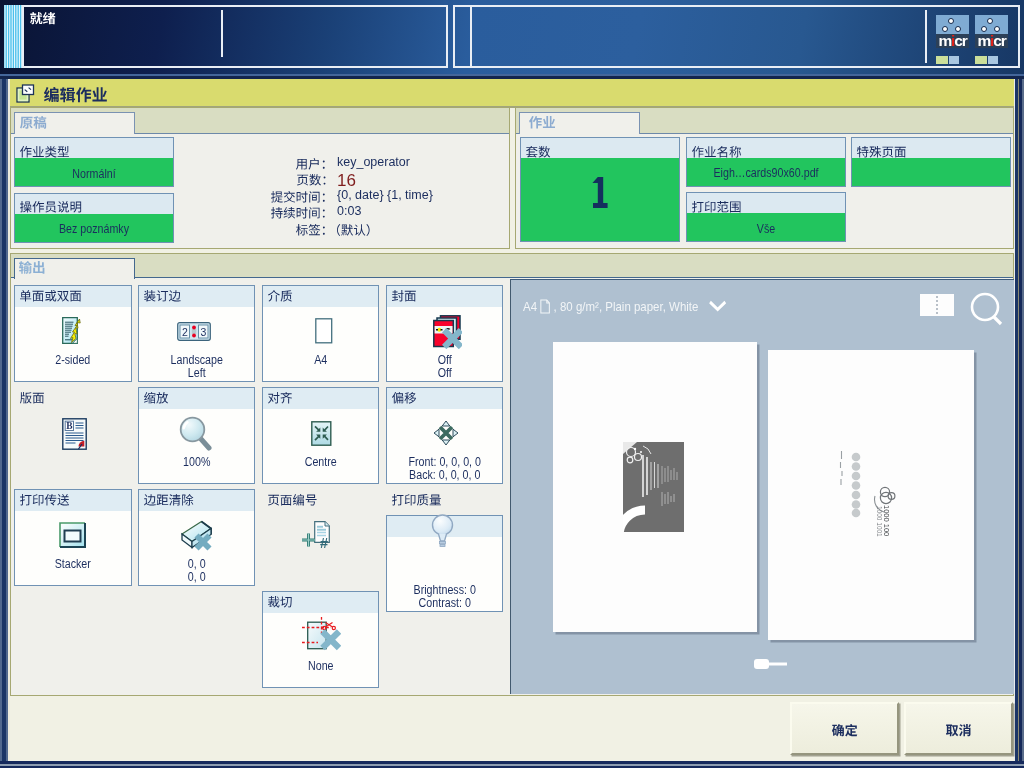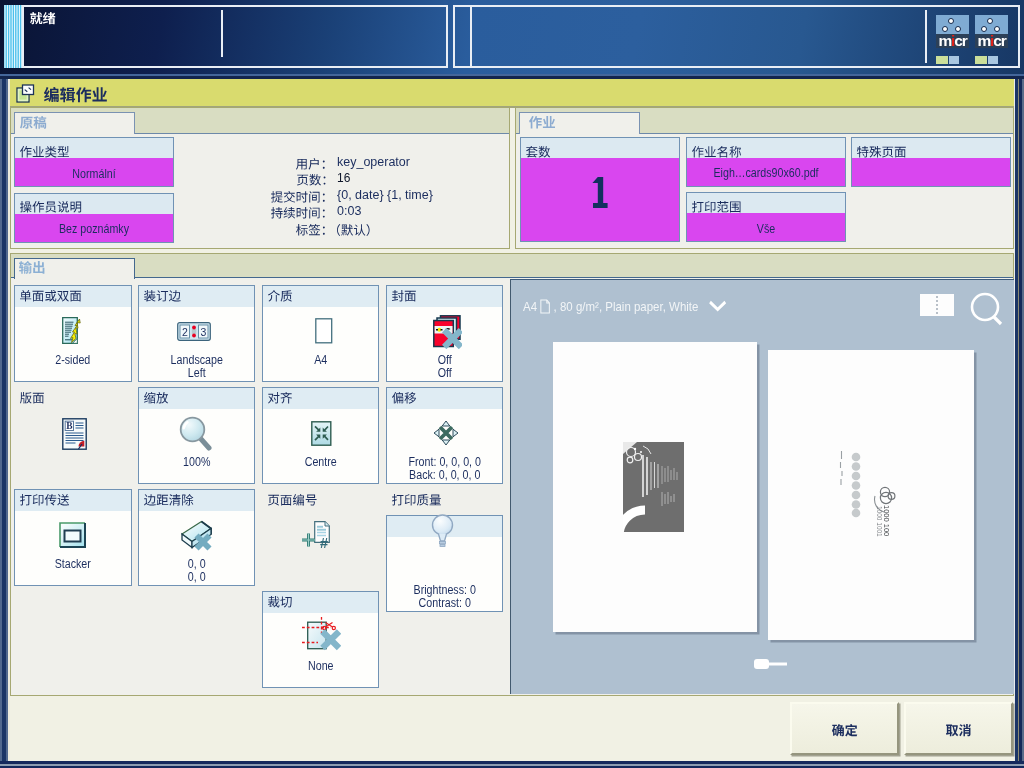--- a/index.html
+++ b/index.html
@@ -24,21 +24,21 @@
 #frame-left{left:0;top:79px;width:10px;height:689px;background:linear-gradient(90deg,#51688e 0 2.3px,#1b3566 2.3px 6.2px,#51688e 6.2px 7.7px,#ececdf 7.7px 10px)}
 #frame-right{left:1014px;top:79px;width:10px;height:689px;background:linear-gradient(90deg,#e8ecee 0 1.3px,#1b3566 1.3px 4px,#8a8a74 4px 5.5px,#16295a 5.5px 8.5px,#5a6c8a 8.5px 10px)}
 #frame-bot{left:0;top:761px;width:1024px;height:7px;background:linear-gradient(180deg,#15295c 0 2.8px,#8c9cb0 2.8px 5px,#15295c 5px 7px)}
 #titlebar{left:10px;top:79px;width:1004px;height:27px;background:#d9db6e}
 #trim{left:10px;top:106px;width:1004px;height:1.5px;background:#a2a57c}
 
 .panel{position:absolute;border:1px solid #a6a872;background:#f0f0eb}
 .pstrip{position:absolute;left:0;top:0;width:100%;background:#d9ddc2;border-bottom:1.5px solid #6d89a9}
 .ptab{position:absolute;background:#f0f0eb}
 
-.fbtn{position:absolute;border:1.5px solid #7092b4;background:#d946ef}
+.fbtn{position:absolute;border:1.5px solid #7092b4;background:#22c55e}
 .fbtn .hd{position:absolute;left:0;top:0;width:100%;height:20px;background:#dce9f1}
 .fbtn .vl{position:absolute;left:0;width:100%;text-align:center;color:#1b2d5e;font-size:12px;line-height:13px;transform:scaleX(.89);transform-origin:50% 0}
 
 .tile{position:absolute;border:1px solid #7092b4;background:#fefefc;width:117.5px;height:96.5px}
 .tile .hd{position:absolute;left:0;top:0;width:100%;height:20.5px;background:#dfecf3}
 .tile .vl{position:absolute;left:0;width:100%;text-align:center;color:#1b2d5e;font-size:12px;line-height:13px;white-space:nowrap;transform:scaleX(.89);transform-origin:50% 0}
 .ticon{position:absolute}
 
 #preview{left:509.5px;top:278.5px;width:504.5px;height:415px;background:#afc0d0;border-left:1.5px solid #42596e;border-top:1.5px solid #3c5a7a}
 #prevtext{position:absolute;left:13px;top:20px;color:#f2f5f7;font-size:13.5px;transform:scaleX(.85);transform-origin:0 0;white-space:nowrap}
@@ -117,21 +117,21 @@
 <svg style="position:absolute;left:19.5px;top:201.0px;overflow:visible;" width="63" height="13" viewBox="0.46 -10.50 63 13">
       <path fill="#1b2d5e" d="M6.6 -9.3H9.5V-8H6.6ZM5.8 -10V-7.2H10.3V-10ZM5.2 -6H6.9V-4.6H5.2ZM9.1 -6H10.8V-4.6H9.1ZM2 -10.5V-8H0.6V-7.1H2V-4.4C1.4 -4.2 0.9 -4 0.5 -3.9L0.7 -3L2 -3.4V-0.1C2 0.1 2 0.1 1.8 0.1C1.7 0.1 1.3 0.1 0.9 0.1C1 0.3 1.1 0.7 1.2 0.9C1.8 0.9 2.2 0.9 2.5 0.8C2.8 0.6 2.9 0.4 2.9 -0.1V-3.8L4.1 -4.2L4 -5.1L2.9 -4.7V-7.1H4V-8H2.9V-10.5ZM7.6 -3.9V-2.9H4.3V-2.1H7C6.1 -1.2 4.8 -0.4 3.5 -0C3.7 0.2 3.9 0.5 4 0.7C5.3 0.3 6.7 -0.6 7.6 -1.6V1H8.5V-1.7C9.2 -0.7 10.4 0.2 11.5 0.6C11.6 0.4 11.9 0.1 12.1 -0.1C11 -0.5 9.8 -1.3 9 -2.1H11.9V-2.9H8.5V-3.9H11.6V-6.7H8.4V-3.9H7.7V-6.7H4.5V-3.9ZM19.1 -10.4C18.4 -8.5 17.4 -6.7 16.3 -5.5C16.5 -5.4 16.9 -5.1 17 -4.9C17.7 -5.6 18.3 -6.5 18.8 -7.5H19.7V1H20.6V-2.1H24.4V-2.9H20.6V-4.8H24.2V-5.7H20.6V-7.5H24.5V-8.4H19.3C19.5 -9 19.8 -9.5 20 -10.1ZM16.1 -10.5C15.4 -8.6 14.2 -6.7 12.9 -5.5C13.1 -5.2 13.4 -4.7 13.5 -4.5C13.9 -5 14.3 -5.5 14.7 -6V1H15.7V-7.5C16.2 -8.3 16.6 -9.3 17 -10.2ZM28.4 -9.1H34.2V-7.7H28.4ZM27.4 -9.9V-6.9H35.2V-9.9ZM30.7 -4.1V-2.9C30.7 -2 30.3 -0.6 25.8 0.3C26 0.5 26.3 0.8 26.4 1.1C31.1 0 31.7 -1.6 31.7 -2.9V-4.1ZM31.6 -0.8C33.1 -0.3 35.2 0.5 36.2 1.1L36.7 0.2C35.6 -0.3 33.6 -1 32.1 -1.5ZM26.9 -5.8V-1.2H27.9V-4.9H34.7V-1.2H35.7V-5.8ZM38.9 -9.7C39.6 -9.1 40.4 -8.2 40.8 -7.6L41.5 -8.3C41.1 -8.8 40.2 -9.7 39.5 -10.2ZM43.2 -7.1H47.5V-4.9H43.2ZM39.7 0.5C39.9 0.3 40.2 -0 42.6 -1.7C42.5 -1.9 42.3 -2.3 42.2 -2.6L40.8 -1.6V-6.6H38.1V-5.7H39.9V-1.5C39.9 -0.9 39.4 -0.5 39.1 -0.3C39.3 -0.1 39.6 0.3 39.7 0.5ZM42.3 -8V-4H43.9C43.7 -2 43.3 -0.5 41.2 0.3C41.4 0.5 41.7 0.8 41.8 1C44.1 0.1 44.6 -1.6 44.8 -4H46V-0.4C46 0.6 46.2 0.8 47.1 0.8C47.3 0.8 48.2 0.8 48.4 0.8C49.1 0.8 49.4 0.4 49.5 -1.2C49.2 -1.3 48.8 -1.4 48.6 -1.6C48.6 -0.2 48.6 -0.1 48.3 -0.1C48.1 -0.1 47.4 -0.1 47.2 -0.1C46.9 -0.1 46.9 -0.1 46.9 -0.4V-4H48.4V-8H47.1C47.5 -8.7 47.8 -9.5 48.1 -10.2L47.2 -10.5C46.9 -9.7 46.5 -8.7 46.1 -8H44L44.8 -8.3C44.6 -8.9 44.1 -9.8 43.6 -10.5L42.8 -10.1C43.3 -9.5 43.8 -8.6 44 -8ZM54.2 -5.6V-3.2H51.9V-5.6ZM54.2 -6.5H51.9V-8.9H54.2ZM51 -9.7V-1.1H51.9V-2.3H55.1V-9.7ZM60.7 -9.1V-6.9H57.2V-9.1ZM56.3 -10V-5.5C56.3 -3.6 56 -1.2 53.9 0.4C54.1 0.6 54.5 0.9 54.6 1.1C56 -0 56.7 -1.5 57 -3H60.7V-0.2C60.7 -0 60.6 0.1 60.4 0.1C60.1 0.1 59.4 0.1 58.5 0.1C58.7 0.3 58.9 0.7 58.9 1C60 1 60.6 1 61.1 0.8C61.5 0.7 61.6 0.4 61.6 -0.2V-10ZM60.7 -6.1V-3.9H57.1C57.2 -4.4 57.2 -5 57.2 -5.5V-6.1Z"></path>
     </svg>
 <svg style="position:absolute;left:296.3px;top:157.5px;overflow:visible;" width="30" height="13" viewBox="0.40 -10.56 30 13">
       <path fill="#1b2d5e" d="M1.9 -9.6V-5.1C1.9 -3.3 1.8 -1.1 0.4 0.5C0.6 0.6 1 0.9 1.1 1.1C2.1 0 2.5 -1.4 2.7 -2.8H5.8V0.9H6.8V-2.8H10.2V-0.3C10.2 -0.1 10.1 0 9.8 0C9.6 0.1 8.7 0.1 7.9 0C8 0.3 8.1 0.7 8.2 0.9C9.4 0.9 10.1 0.9 10.5 0.8C10.9 0.6 11.1 0.3 11.1 -0.3V-9.6ZM2.8 -8.7H5.8V-6.7H2.8ZM10.2 -8.7V-6.7H6.8V-8.7ZM2.8 -5.8H5.8V-3.7H2.8C2.8 -4.2 2.8 -4.7 2.8 -5.1ZM10.2 -5.8V-3.7H6.8V-5.8ZM15.6 -7.7H22.1V-5.2H15.6L15.6 -5.8ZM18 -10.3C18.3 -9.8 18.5 -9.1 18.7 -8.6H14.6V-5.8C14.6 -4 14.4 -1.4 12.9 0.5C13.2 0.6 13.6 0.9 13.7 1.1C15 -0.4 15.4 -2.5 15.5 -4.3H22.1V-3.5H23.1V-8.6H19.1L19.7 -8.7C19.5 -9.2 19.2 -10 18.9 -10.6ZM28.1 -6.1C28.6 -6.1 29.1 -6.4 29.1 -7C29.1 -7.6 28.6 -8 28.1 -8C27.6 -8 27.2 -7.6 27.2 -7C27.2 -6.4 27.6 -6.1 28.1 -6.1ZM28.1 0.1C28.6 0.1 29.1 -0.3 29.1 -0.9C29.1 -1.5 28.6 -1.8 28.1 -1.8C27.6 -1.8 27.2 -1.5 27.2 -0.9C27.2 -0.3 27.6 0.1 28.1 0.1Z"></path>
     </svg>
 <div class="abs" style="left:337px;top:154.8px;font-size:12.5px;color:#1b2d5e;white-space:pre">key_operator</div>
 <svg style="position:absolute;left:296.6px;top:174.0px;overflow:visible;" width="30" height="13" viewBox="0.62 -10.51 30 13">
       <path fill="#1b2d5e" d="M5.8 -5.8V-3.5C5.8 -2.2 5.3 -0.7 0.6 0.2C0.8 0.4 1.1 0.8 1.2 1C6.1 -0.1 6.8 -1.8 6.8 -3.5V-5.8ZM6.8 -1.4C8.3 -0.7 10.2 0.3 11.1 1L11.7 0.3C10.7 -0.4 8.8 -1.4 7.4 -2ZM2.1 -7.4V-1.6H3.1V-6.6H9.5V-1.6H10.5V-7.4H6C6.2 -7.9 6.5 -8.4 6.7 -8.9H11.7V-9.8H0.9V-8.9H5.6C5.5 -8.5 5.2 -7.9 5 -7.4ZM18 -10.3C17.8 -9.8 17.4 -9 17.1 -8.6L17.7 -8.3C18 -8.7 18.5 -9.3 18.8 -9.9ZM13.6 -9.9C13.9 -9.4 14.3 -8.7 14.4 -8.3L15.1 -8.6C15 -9 14.6 -9.7 14.3 -10.2ZM17.6 -3.2C17.3 -2.6 16.9 -2.1 16.5 -1.6C16 -1.8 15.5 -2.1 15 -2.2C15.2 -2.6 15.4 -2.9 15.6 -3.2ZM13.9 -1.9C14.5 -1.7 15.2 -1.4 15.8 -1C15 -0.5 14 -0.1 13 0.2C13.2 0.4 13.4 0.7 13.5 0.9C14.6 0.6 15.7 0.1 16.6 -0.6C17 -0.4 17.4 -0.1 17.6 0.1L18.2 -0.5C18 -0.7 17.6 -1 17.2 -1.2C17.9 -1.9 18.4 -2.8 18.7 -3.9L18.2 -4.1L18 -4H16L16.2 -4.7L15.4 -4.8C15.3 -4.6 15.2 -4.3 15.1 -4H13.4V-3.2H14.7C14.4 -2.8 14.1 -2.3 13.9 -1.9ZM15.7 -10.5V-8.2H13.1V-7.4H15.4C14.8 -6.6 13.9 -5.8 13 -5.4C13.2 -5.3 13.4 -4.9 13.5 -4.7C14.3 -5.1 15.1 -5.8 15.7 -6.6V-5.1H16.6V-6.8C17.2 -6.3 17.9 -5.7 18.3 -5.4L18.8 -6.1C18.5 -6.3 17.4 -7 16.8 -7.4H19.1V-8.2H16.6V-10.5ZM20.4 -10.4C20.1 -8.2 19.5 -6.1 18.5 -4.8C18.7 -4.7 19.1 -4.4 19.2 -4.2C19.6 -4.7 19.8 -5.2 20.1 -5.8C20.4 -4.6 20.7 -3.5 21.2 -2.5C20.5 -1.3 19.5 -0.4 18.1 0.3C18.3 0.5 18.6 0.8 18.7 1C19.9 0.4 20.9 -0.5 21.6 -1.6C22.3 -0.6 23 0.3 24 0.9C24.2 0.7 24.4 0.3 24.6 0.2C23.6 -0.4 22.8 -1.3 22.1 -2.5C22.8 -3.8 23.2 -5.3 23.5 -7.2H24.4V-8.1H20.8C21 -8.8 21.1 -9.5 21.2 -10.3ZM22.6 -7.2C22.4 -5.8 22.1 -4.5 21.7 -3.5C21.2 -4.6 20.8 -5.9 20.6 -7.2ZM28.1 -6.1C28.6 -6.1 29.1 -6.4 29.1 -7C29.1 -7.6 28.6 -8 28.1 -8C27.6 -8 27.2 -7.6 27.2 -7C27.2 -6.4 27.6 -6.1 28.1 -6.1ZM28.1 0.1C28.6 0.1 29.1 -0.3 29.1 -0.9C29.1 -1.5 28.6 -1.8 28.1 -1.8C27.6 -1.8 27.2 -1.5 27.2 -0.9C27.2 -0.3 27.6 0.1 28.1 0.1Z"></path>
     </svg>
-<div class="abs" style="left:337px;top:171.3px;font-size:12px;color:#0f172a;white-space:pre">16</div>
+<div class="abs" style="left:337px;top:171.3px;font-size:17px;color:#7f1d1d;white-space:pre">16</div>
 <svg style="position:absolute;left:271.3px;top:190.5px;overflow:visible;" width="55" height="13" viewBox="0.36 -10.61 55 13">
       <path fill="#1b2d5e" d="M6 -7.7H10.2V-6.7H6ZM6 -9.4H10.2V-8.4H6ZM5.1 -10.1V-6H11.1V-10.1ZM5.4 -3.7C5.2 -1.9 4.6 -0.5 3.5 0.4C3.7 0.6 4 0.9 4.2 1C4.9 0.4 5.4 -0.4 5.7 -1.3C6.5 0.5 7.8 0.8 9.7 0.8H11.9C11.9 0.6 12 0.2 12.1 -0C11.7 -0 10 -0 9.7 -0C9.3 -0 8.9 -0 8.5 -0.1V-2.1H11.1V-2.8H8.5V-4.3H11.7V-5.1H4.5V-4.3H7.6V-0.3C6.9 -0.7 6.4 -1.2 6 -2.3C6.1 -2.7 6.2 -3.1 6.2 -3.6ZM2.1 -10.5V-8H0.5V-7.1H2.1V-4.4C1.4 -4.2 0.8 -4 0.4 -3.9L0.6 -2.9L2.1 -3.4V-0.2C2.1 0 2 0.1 1.8 0.1C1.7 0.1 1.2 0.1 0.7 0.1C0.8 0.3 0.9 0.7 0.9 0.9C1.7 0.9 2.2 0.9 2.5 0.7C2.8 0.6 2.9 0.3 2.9 -0.2V-3.7L4.3 -4.2L4.2 -5L2.9 -4.6V-7.1H4.3V-8H2.9V-10.5ZM16.5 -7.5C15.7 -6.5 14.5 -5.5 13.4 -4.9C13.6 -4.8 13.9 -4.4 14.1 -4.2C15.2 -4.9 16.5 -6 17.4 -7.1ZM20.2 -6.9C21.4 -6.1 22.8 -5 23.4 -4.2L24.2 -4.8C23.5 -5.6 22.1 -6.7 21 -7.5ZM16.9 -5.3 16.1 -5C16.6 -3.8 17.2 -2.8 18.1 -1.9C16.8 -0.9 15.1 -0.2 13.1 0.2C13.3 0.4 13.6 0.8 13.7 1C15.7 0.5 17.4 -0.2 18.8 -1.3C20.1 -0.2 21.8 0.5 23.9 0.9C24 0.7 24.3 0.3 24.5 0.1C22.5 -0.3 20.8 -0.9 19.5 -1.9C20.4 -2.8 21.1 -3.8 21.6 -5.1L20.6 -5.3C20.2 -4.2 19.6 -3.2 18.8 -2.5C18 -3.3 17.3 -4.2 16.9 -5.3ZM17.7 -10.3C18 -9.8 18.4 -9.2 18.6 -8.8H13.3V-7.9H24.1V-8.8H19L19.5 -9C19.4 -9.4 18.9 -10.1 18.6 -10.6ZM30.9 -5.7C31.6 -4.7 32.4 -3.4 32.8 -2.6L33.7 -3.1C33.2 -3.8 32.4 -5.1 31.7 -6.1ZM29.1 -5V-2.2H26.9V-5ZM29.1 -5.9H26.9V-8.6H29.1ZM26 -9.5V-0.3H26.9V-1.3H29.9V-9.5ZM34.5 -10.4V-8H30.5V-7.1H34.5V-0.4C34.5 -0.2 34.5 -0.1 34.2 -0.1C33.9 -0.1 33 -0.1 32 -0.1C32.2 0.2 32.3 0.6 32.4 0.9C33.6 0.9 34.4 0.9 34.9 0.7C35.3 0.6 35.5 0.3 35.5 -0.4V-7.1H37V-8H35.5V-10.4ZM38.6 -7.7V1H39.6V-7.7ZM38.8 -9.9C39.4 -9.3 40 -8.6 40.3 -8.1L41.1 -8.6C40.8 -9.1 40.1 -9.8 39.5 -10.3ZM42.2 -3.7H45.2V-2H42.2ZM42.2 -6.1H45.2V-4.5H42.2ZM41.4 -6.9V-1.2H46.1V-6.9ZM41.9 -9.8V-8.9H48V-0.1C48 0 47.9 0.1 47.7 0.1C47.6 0.1 47.1 0.1 46.5 0.1C46.7 0.3 46.8 0.7 46.8 0.9C47.6 0.9 48.1 0.9 48.5 0.8C48.8 0.6 48.9 0.4 48.9 -0.1V-9.8ZM53.1 -6.1C53.6 -6.1 54.1 -6.4 54.1 -7C54.1 -7.6 53.6 -8 53.1 -8C52.6 -8 52.2 -7.6 52.2 -7C52.2 -6.4 52.6 -6.1 53.1 -6.1ZM53.1 0.1C53.6 0.1 54.1 -0.3 54.1 -0.9C54.1 -1.5 53.6 -1.8 53.1 -1.8C52.6 -1.8 52.2 -1.5 52.2 -0.9C52.2 -0.3 52.6 0.1 53.1 0.1Z"></path>
     </svg>
 <div class="abs" style="left:337px;top:187.8px;font-size:12.5px;color:#1b2d5e;white-space:pre">{0, date} {1, time}</div>
 <svg style="position:absolute;left:271.3px;top:207.0px;overflow:visible;" width="55" height="13" viewBox="0.35 -10.50 55 13">
       <path fill="#1b2d5e" d="M5.6 -2.6C6.1 -1.9 6.7 -0.9 7 -0.3L7.8 -0.8C7.5 -1.4 6.9 -2.3 6.3 -3ZM7.8 -10.4V-8.9H5.2V-8H7.8V-6.4H4.5V-5.6H9.5V-4.2H4.7V-3.3H9.5V-0.1C9.5 0 9.4 0.1 9.2 0.1C9.1 0.1 8.4 0.1 7.7 0.1C7.8 0.3 7.9 0.7 8 1C8.9 1 9.5 1 9.9 0.8C10.3 0.7 10.4 0.4 10.4 -0.1V-3.3H11.9V-4.2H10.4V-5.6H12V-6.4H8.7V-8H11.4V-8.9H8.7V-10.4ZM2.1 -10.5V-8H0.5V-7.1H2.1V-4.4C1.5 -4.2 0.8 -4 0.4 -3.9L0.6 -2.9L2.1 -3.4V-0.1C2.1 0.1 2.1 0.1 1.9 0.1C1.8 0.1 1.3 0.1 0.8 0.1C0.9 0.4 1 0.7 1 1C1.8 1 2.3 0.9 2.6 0.8C2.9 0.6 3 0.4 3 -0.1V-3.7L4.4 -4.2L4.2 -5L3 -4.7V-7.1H4.3V-8H3V-10.5ZM18.4 -5.7C19 -5.3 19.6 -4.9 20 -4.5L20.4 -5C20.1 -5.4 19.4 -5.8 18.9 -6.1ZM17.5 -4.5C18.1 -4.2 18.8 -3.7 19.1 -3.3L19.6 -3.8C19.2 -4.2 18.5 -4.7 18 -5ZM21.1 -1.3C22.1 -0.6 23.3 0.4 23.9 1L24.5 0.4C23.9 -0.2 22.7 -1.2 21.7 -1.8ZM13 -0.7 13.2 0.2C14.3 -0.2 15.7 -0.8 17 -1.3L16.9 -2.1C15.4 -1.6 14 -1 13 -0.7ZM17.5 -7.4V-6.6H23.1C23 -6.1 22.8 -5.5 22.6 -5.1L23.3 -4.9C23.6 -5.5 24 -6.5 24.2 -7.3L23.6 -7.5L23.5 -7.4H21.2V-8.5H23.6V-9.3H21.2V-10.5H20.2V-9.3H18V-8.5H20.2V-7.4ZM20.6 -6.1V-4.6C20.6 -4.2 20.6 -3.7 20.4 -3.1H17.2V-2.3H20.2C19.7 -1.4 18.8 -0.4 17 0.3C17.2 0.5 17.4 0.8 17.6 1C19.7 0.1 20.7 -1.1 21.1 -2.3H24.2V-3.1H21.4C21.5 -3.6 21.5 -4.1 21.5 -4.6V-6.1ZM13.3 -5.3C13.4 -5.4 13.7 -5.5 15.2 -5.6C14.7 -4.8 14.2 -4.2 14 -3.9C13.6 -3.5 13.3 -3.1 13.1 -3.1C13.2 -2.9 13.3 -2.5 13.3 -2.3C13.6 -2.5 14 -2.6 16.9 -3.4C16.9 -3.6 16.9 -3.9 16.9 -4.2L14.7 -3.6C15.6 -4.8 16.4 -6.1 17.1 -7.4L16.4 -7.9C16.2 -7.4 15.9 -6.9 15.7 -6.5L14.2 -6.3C14.9 -7.4 15.7 -8.8 16.2 -10.1L15.4 -10.5C14.9 -9 14 -7.3 13.7 -6.9C13.4 -6.5 13.2 -6.2 13 -6.1C13.1 -5.9 13.2 -5.5 13.3 -5.3ZM30.9 -5.7C31.6 -4.7 32.4 -3.4 32.8 -2.6L33.7 -3.1C33.2 -3.8 32.4 -5.1 31.7 -6.1ZM29.1 -5V-2.2H26.9V-5ZM29.1 -5.9H26.9V-8.6H29.1ZM26 -9.5V-0.3H26.9V-1.3H29.9V-9.5ZM34.5 -10.4V-8H30.5V-7.1H34.5V-0.4C34.5 -0.2 34.5 -0.1 34.2 -0.1C33.9 -0.1 33 -0.1 32 -0.1C32.2 0.2 32.3 0.6 32.4 0.9C33.6 0.9 34.4 0.9 34.9 0.7C35.3 0.6 35.5 0.3 35.5 -0.4V-7.1H37V-8H35.5V-10.4ZM38.6 -7.7V1H39.6V-7.7ZM38.8 -9.9C39.4 -9.3 40 -8.6 40.3 -8.1L41.1 -8.6C40.8 -9.1 40.1 -9.8 39.5 -10.3ZM42.2 -3.7H45.2V-2H42.2ZM42.2 -6.1H45.2V-4.5H42.2ZM41.4 -6.9V-1.2H46.1V-6.9ZM41.9 -9.8V-8.9H48V-0.1C48 0 47.9 0.1 47.7 0.1C47.6 0.1 47.1 0.1 46.5 0.1C46.7 0.3 46.8 0.7 46.8 0.9C47.6 0.9 48.1 0.9 48.5 0.8C48.8 0.6 48.9 0.4 48.9 -0.1V-9.8ZM53.1 -6.1C53.6 -6.1 54.1 -6.4 54.1 -7C54.1 -7.6 53.6 -8 53.1 -8C52.6 -8 52.2 -7.6 52.2 -7C52.2 -6.4 52.6 -6.1 53.1 -6.1ZM53.1 0.1C53.6 0.1 54.1 -0.3 54.1 -0.9C54.1 -1.5 53.6 -1.8 53.1 -1.8C52.6 -1.8 52.2 -1.5 52.2 -0.9C52.2 -0.3 52.6 0.1 53.1 0.1Z"></path>
     </svg>
 <div class="abs" style="left:337px;top:204.3px;font-size:12.5px;color:#1b2d5e;white-space:pre">0:03</div>
 <svg style="position:absolute;left:296.2px;top:223.5px;overflow:visible;" width="30" height="13" viewBox="0.30 -10.56 30 13">
       <path fill="#1b2d5e" d="M5.8 -9.6V-8.7H11.3V-9.6ZM9.7 -4.1C10.3 -2.8 10.9 -1.2 11.1 -0.2L12 -0.5C11.8 -1.5 11.2 -3.1 10.5 -4.3ZM6.1 -4.3C5.8 -3 5.2 -1.6 4.5 -0.7C4.8 -0.6 5.1 -0.4 5.3 -0.2C6 -1.2 6.6 -2.6 7 -4.1ZM5.3 -6.6V-5.7H8V-0.2C8 -0.1 7.9 -0 7.7 0C7.6 0 7 0 6.3 -0C6.4 0.3 6.6 0.7 6.6 1C7.5 1 8.1 0.9 8.4 0.8C8.8 0.6 8.9 0.3 8.9 -0.2V-5.7H12V-6.6ZM2.5 -10.5V-7.9H0.6V-7H2.3C1.9 -5.4 1.1 -3.6 0.3 -2.7C0.5 -2.5 0.7 -2.1 0.8 -1.8C1.5 -2.6 2.1 -3.9 2.5 -5.3V1H3.5V-5.6C3.9 -4.9 4.4 -4.2 4.6 -3.8L5.2 -4.5C4.9 -4.9 3.8 -6.2 3.5 -6.6V-7H5.1V-7.9H3.5V-10.5ZM17.8 -3.5C18.2 -2.7 18.7 -1.6 18.9 -0.9L19.7 -1.3C19.5 -1.9 19 -3 18.6 -3.8ZM14.7 -3.2C15.2 -2.4 15.8 -1.4 16.1 -0.7L16.9 -1.1C16.6 -1.7 16 -2.7 15.4 -3.5ZM21.3 -5H16.2V-4.2H21.3ZM19.7 -10.6C19.4 -9.7 18.8 -8.8 18.1 -8.2C18.2 -8.1 18.5 -8 18.6 -7.9C17.4 -6.4 15.1 -5.2 12.9 -4.6C13.2 -4.4 13.4 -4.1 13.5 -3.9C14.4 -4.2 15.3 -4.6 16.2 -5C17.1 -5.6 18 -6.2 18.8 -6.8C20.1 -5.6 22.2 -4.5 24 -4C24.1 -4.2 24.4 -4.6 24.6 -4.8C22.7 -5.2 20.5 -6.3 19.3 -7.3L19.5 -7.6L19.1 -7.9C19.3 -8.1 19.5 -8.3 19.7 -8.6H20.8C21.2 -8.1 21.6 -7.4 21.8 -7L22.7 -7.2C22.5 -7.6 22.2 -8.2 21.8 -8.6H24.2V-9.4H20.1C20.3 -9.7 20.4 -10 20.6 -10.4ZM14.8 -10.6C14.4 -9.3 13.7 -8.1 13 -7.3C13.2 -7.2 13.6 -6.9 13.7 -6.8C14.2 -7.3 14.6 -7.9 15 -8.6H15.5C15.8 -8.1 16.1 -7.4 16.2 -7L17.1 -7.2C17 -7.6 16.7 -8.1 16.4 -8.6H18.5V-9.4H15.3C15.5 -9.7 15.6 -10 15.7 -10.3ZM22 -3.7C21.5 -2.5 20.7 -1.1 20 -0.2H13.3V0.7H24.2V-0.2H21.1C21.7 -1.1 22.3 -2.4 22.8 -3.5ZM28.1 -6.1C28.6 -6.1 29.1 -6.4 29.1 -7C29.1 -7.6 28.6 -8 28.1 -8C27.6 -8 27.2 -7.6 27.2 -7C27.2 -6.4 27.6 -6.1 28.1 -6.1ZM28.1 0.1C28.6 0.1 29.1 -0.3 29.1 -0.9C29.1 -1.5 28.6 -1.8 28.1 -1.8C27.6 -1.8 27.2 -1.5 27.2 -0.9C27.2 -0.3 27.6 0.1 28.1 0.1Z"></path>

